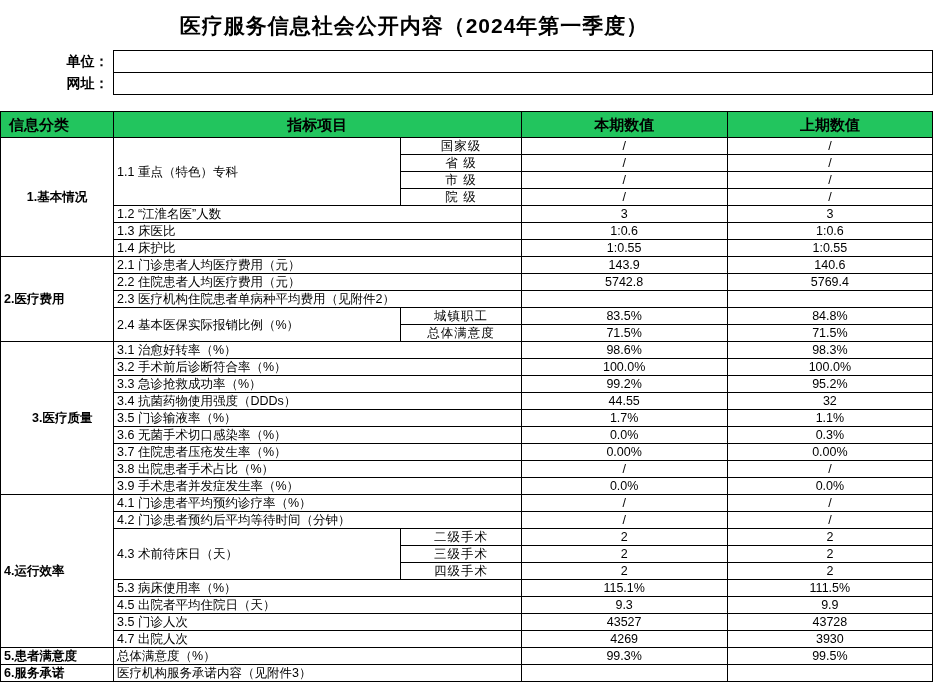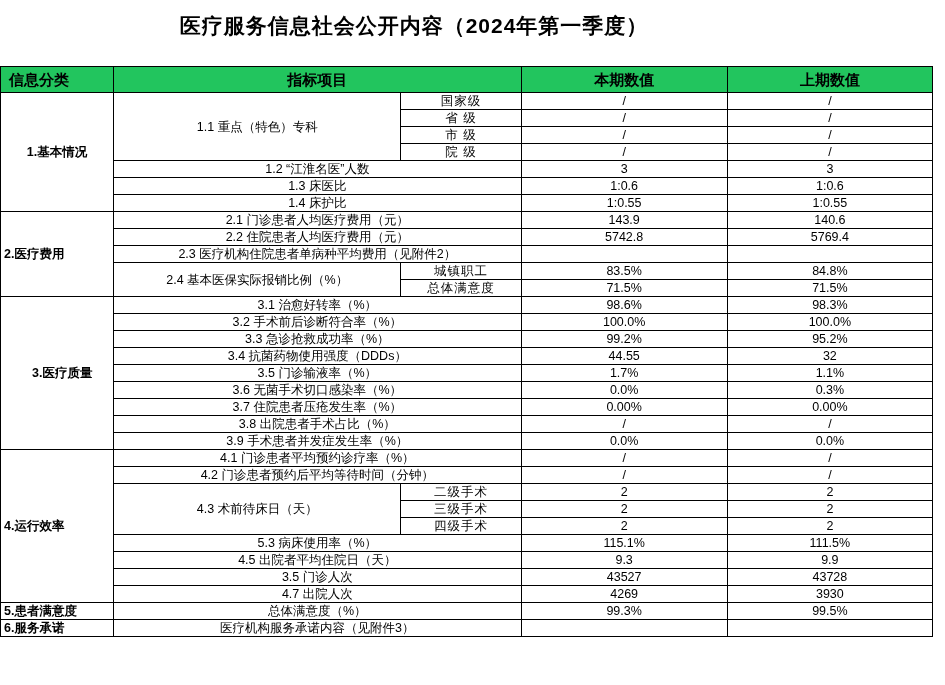--- a/index.html
+++ b/index.html
@@ -89,29 +89,41 @@
     text-align: left;
     padding-left: 6px;
   }
   .sub {
     text-align: center;
     letter-spacing: 1px;
   }
   .val {
     text-align: center;
   }
-  .nowrap { white-space: nowrap; text-align: center; }
+  .nowrap { white-space: nowrap; }
 </style>
 </head>
 <body>
 
 <div class="page">
 
   <div class="title">医疗服务信息社会公开内容（2024年第一季度）</div>
 
+  <table class="meta-table">
+    <tbody>
+        <tr>
+      <td class="meta-label">单位：</td>
+      <td class="meta-value"></td>
+    </tr>
+    <tr>
+      <td class="meta-label">网址：</td>
+      <td class="meta-value"></td>
+    </tr>
+  </tbody>
+    </table>
 
   <div class="spacer"></div>
 
   <table class="main-table">
     <colgroup>
       <col style="width:113px">
       <col style="width:287px">
       <col style="width:120px">
       <col style="width:206px">
       <col style="width:205px">

